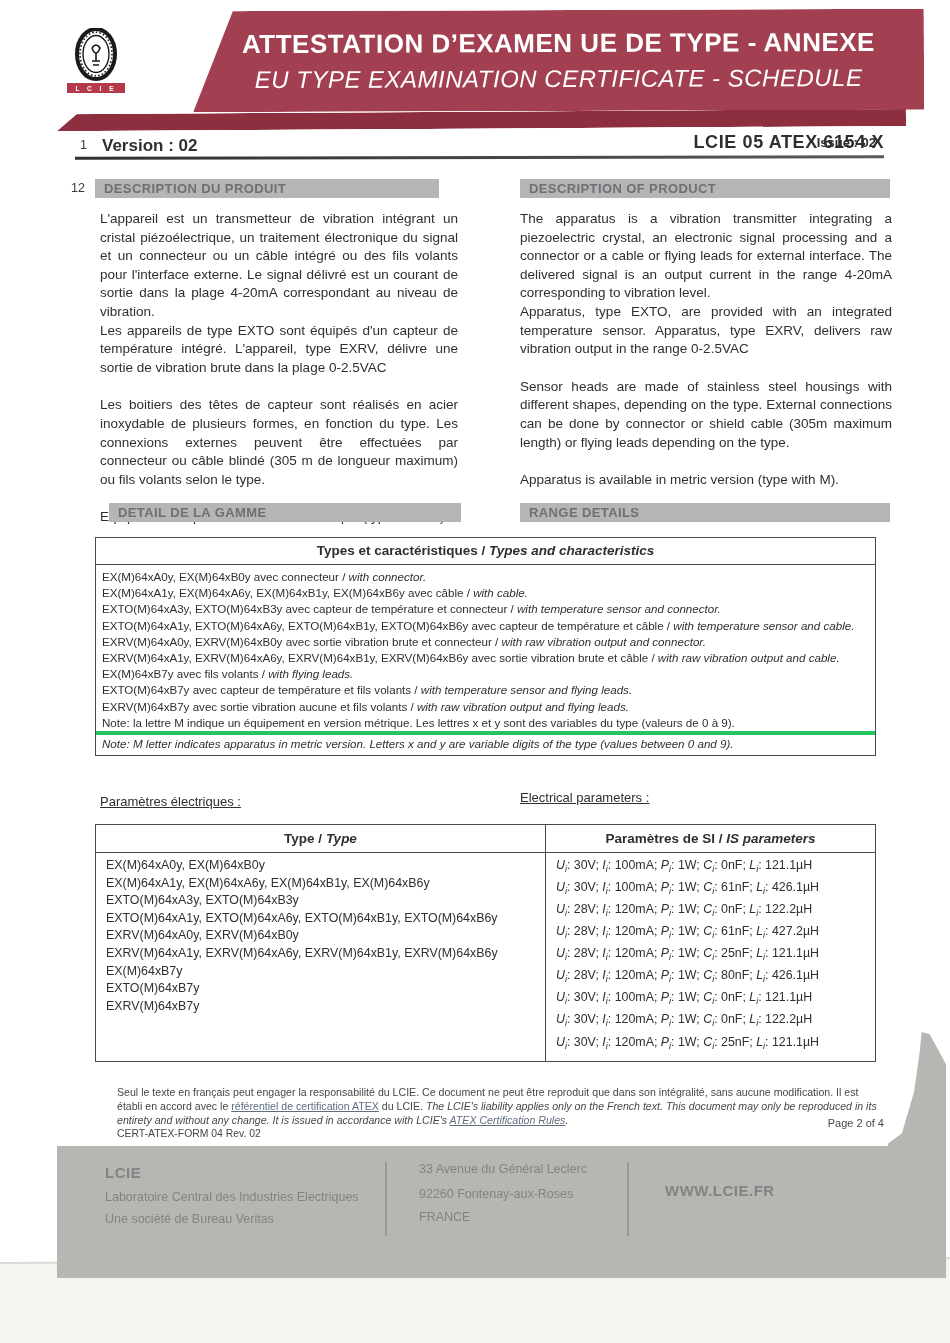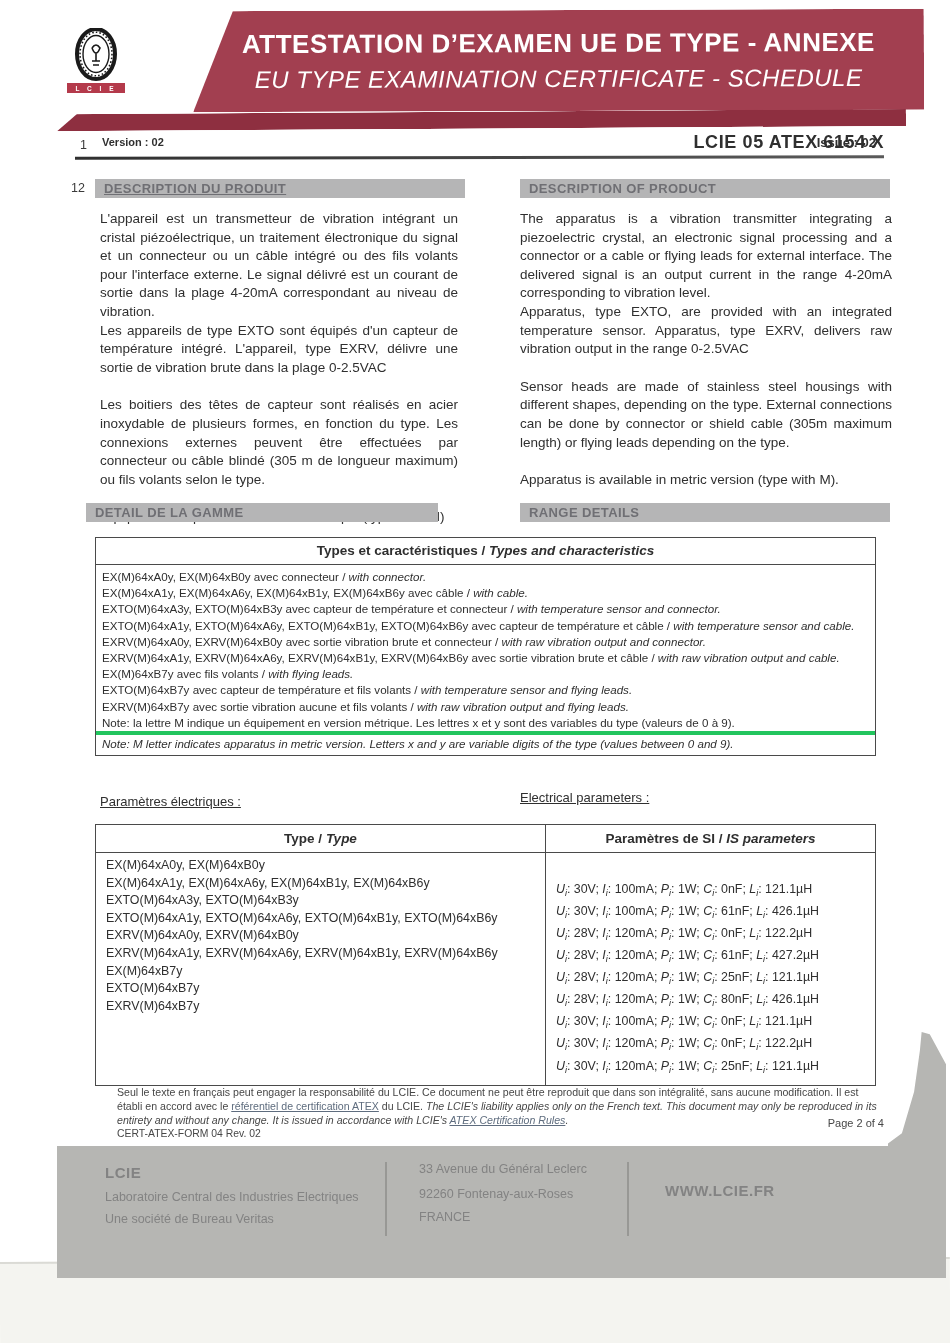--- a/index.html
+++ b/index.html
@@ -21,21 +21,21 @@
 
   
   .logo { position:absolute; left:67px; top:28px; width:58px; height:66px; }
   .logo svg { display:block; margin:0 auto; }
   .logo-bar { position:absolute; left:0; top:55px; width:58px; height:10px;
               display:flex; align-items:center; justify-content:center;
               color:#fff; font-size:6.5px; font-weight:bold; letter-spacing:3px; }
 
   
   .margin-num { position:absolute; font-size:12.5px; color:#3a3a3a; }
-  .version { position:absolute; left:102px; top:136px; font-size:11px; font-weight:bold; }
+  .version { position:absolute; left:102px; top:136px; font-size:17px; font-weight:bold; }
   .cert-number { position:absolute; left:95px; top:132px; width:789px; text-align:right;
                  font-size:18px; font-weight:bold; letter-spacing:0.6px; }
   .issue { position:absolute; right:74px; top:135px; font-size:13px; font-weight:bold; }
   .meta-rule { position:absolute; left:75px; top:156px; width:809px; height:3px;
                background:linear-gradient(to right,#303030,#5a5a5a); transform:rotate(-0.12deg); }
 
   
   .sec-bar { position:absolute; height:19px; line-height:19px; padding-left:9px;
              font-size:13px; font-weight:bold; letter-spacing:0.4px; color:#6f6f74; }
 
@@ -56,21 +56,21 @@
   .types-row.last-note { border-top:4px solid #22c55e; padding-top:1px; }
   .it { font-style:italic; }
 
   
   .elec-table { position:absolute; left:95px; top:824px; width:781px; border:1.5px solid #4a4a4a; background:#fff; }
   .elec-head { display:flex; border-bottom:1.2px solid #4a4a4a; }
   .elec-head .c1 { width:450px; text-align:center; font-size:13.5px; font-weight:bold; padding:6px 0; border-right:1.2px solid #4a4a4a; }
   .elec-head .c2 { flex:1; text-align:center; font-size:13.5px; font-weight:bold; padding:6px 0; }
   .elec-body { display:flex; }
   .elec-col1 { width:450px; border-right:1.2px solid #4a4a4a; padding:4px 0 5px 0; }
-  .elec-col2 { flex:1; padding:4px 0 5px 0;margin-top:24px; }
+  .elec-col2 { flex:1; padding:4px 0 5px 0; }
   .elec-line { line-height:17.6px; font-size:12.4px; padding:0 8px 0 10px; white-space:nowrap; overflow:hidden; }
   .pk { font-style:italic; }
   .pk sub { font-size:9px; }
 
   
   .foot-note { position:absolute; left:117px; top:1086px; width:765px;
                font-size:10.6px; line-height:13.8px; color:#474747; }
   .foot-note .en { font-style:italic; }
   .doc-link { color:#5e6c7e; text-decoration:underline; cursor:pointer; }
   .form-ref { position:absolute; left:117px; top:1128px; font-size:10.4px; color:#474747; }
@@ -112,37 +112,37 @@
     <div class="logo-bar" data-interactable="false" style="background:#b43a4b;">L C I E</div>
   </div>
 
   <div class="margin-num" style="left:80px; top:138px;" data-interactable="false">1</div>
   <div class="version" data-interactable="false">Version : 02</div>
   <div class="cert-number" data-interactable="false">LCIE 05 ATEX 6154 X</div>
   <div class="issue" data-interactable="false">Issue : 02</div>
   <div class="meta-rule" data-interactable="false"></div>
 
   <div class="margin-num" style="left:71px; top:181px;" data-interactable="false">12</div>
-  <div class="sec-bar" style="left:95px; top:179px; width:370px; background:#b5b5b6;text-decoration:underline;" data-interactable="false">DESCRIPTION DU PRODUIT</div>
+  <div class="sec-bar" style="left:95px; top:179px; width:344px; background:#b5b5b6;" data-interactable="false">DESCRIPTION DU PRODUIT</div>
   <div class="sec-bar" style="left:520px; top:179px; width:370px; background:#b5b5b6;" data-interactable="false">DESCRIPTION OF PRODUCT</div>
 
   <div class="txt-col" style="left:100px; top:210px; width:358px;" data-interactable="false">
     <p data-interactable="false">L'appareil est un transmetteur de vibration intégrant un cristal piézoélectrique, un traitement électronique du signal et un connecteur ou un câble intégré ou des fils volants pour l'interface externe. Le signal délivré est un courant de sortie dans la plage 4-20mA correspondant au niveau de vibration.</p>
     <p data-interactable="false">Les appareils de type EXTO sont équipés d'un capteur de température intégré. L'appareil, type EXRV, délivre une sortie de vibration brute dans la plage 0-2.5VAC</p>
     <p class="gap" data-interactable="false">Les boitiers des têtes de capteur sont réalisés en acier inoxydable de plusieurs formes, en fonction du type. Les connexions externes peuvent être effectuées par connecteur ou câble blindé (305 m de longueur maximum) ou fils volants selon le type.</p>
     <p class="gap" data-interactable="false">Equipement disponible en version métrique (type avec M)</p>
   </div>
   <div class="txt-col" style="left:520px; top:210px; width:372px;" data-interactable="false">
     <p data-interactable="false">The apparatus is a vibration transmitter integrating a piezoelectric crystal, an electronic signal processing and a connector or a cable or flying leads for external interface. The delivered signal is an output current in the range 4-20mA corresponding to vibration level.</p>
     <p data-interactable="false">Apparatus, type EXTO, are provided with an integrated temperature sensor. Apparatus, type EXRV, delivers raw vibration output in the range 0-2.5VAC</p>
     <p class="gap" data-interactable="false">Sensor heads are made of stainless steel housings with different shapes, depending on the type. External connections can be done by connector or shield cable (305m maximum length) or flying leads depending on the type.</p>
     <p class="gap" data-interactable="false">Apparatus is available in metric version (type with M).</p>
   </div>
 
-  <div class="sec-bar" style="left:86px; top:503px; width:352px; background:#b5b5b6;" data-interactable="false">DETAIL DE LA GAMME</div>
+  <div class="sec-bar" style="left:109px; top:503px; width:352px; background:#b5b5b6;" data-interactable="false">DETAIL DE LA GAMME</div>
   <div class="sec-bar" style="left:520px; top:503px; width:370px; background:#b5b5b6;" data-interactable="false">RANGE DETAILS</div>
 
   <div class="types-table" data-interactable="false">
     <div class="types-title" data-interactable="false">
       <span data-interactable="false">Types et caractéristiques / </span><span class="it" data-interactable="false">Types and characteristics</span>
     </div>
     <div class="types-rows" data-interactable="false">
         <div class="types-row" data-interactable="false"><span data-interactable="false">EX(M)64xA0y, EX(M)64xB0y avec connecteur / </span><span class="it" data-interactable="false">with connector.</span></div>
         <div class="types-row" data-interactable="false"><span data-interactable="false">EX(M)64xA1y, EX(M)64xA6y, EX(M)64xB1y, EX(M)64xB6y avec câble / </span><span class="it" data-interactable="false">with cable.</span></div>
         <div class="types-row" data-interactable="false"><span data-interactable="false">EXTO(M)64xA3y, EXTO(M)64xB3y avec capteur de température et connecteur / </span><span class="it" data-interactable="false">with temperature sensor and connector.</span></div>

